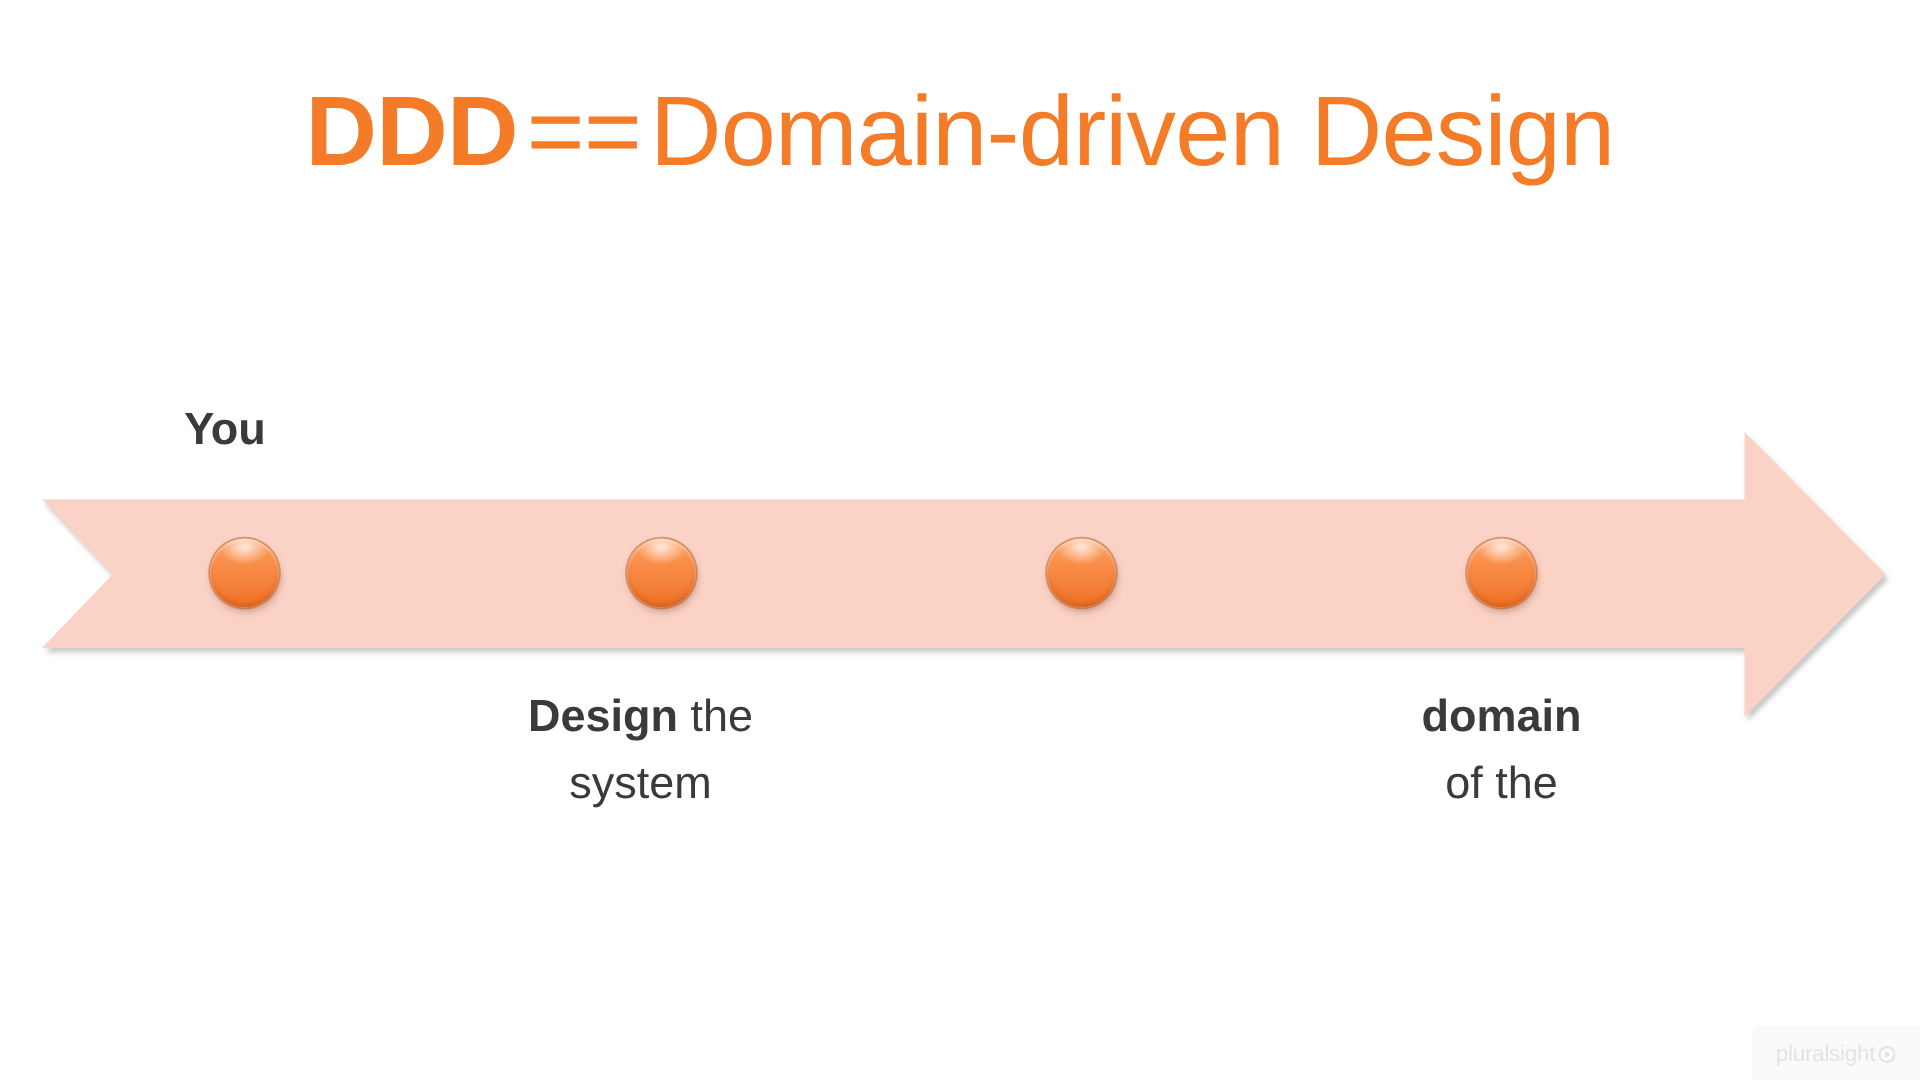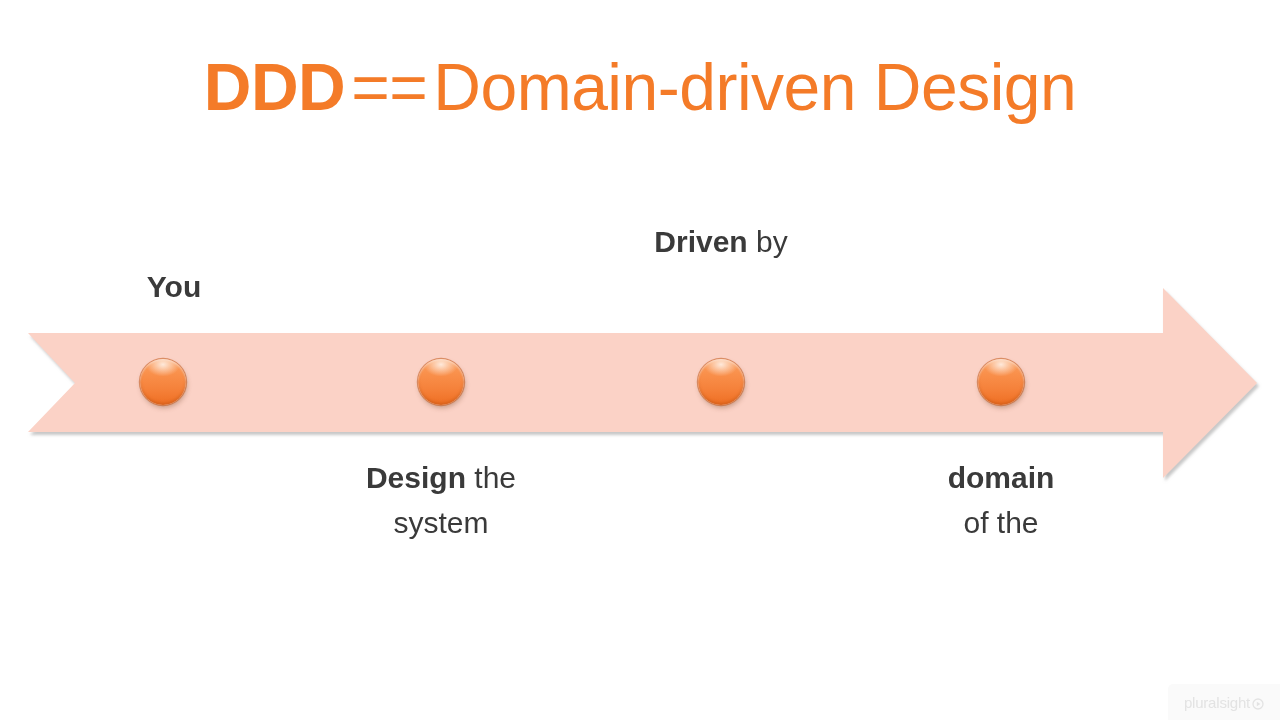--- a/index.html
+++ b/index.html
@@ -93,27 +93,27 @@
     color: #3a3a3a;
     font-size: 30px;
     line-height: 45px;
     text-align: center;
     white-space: nowrap;
   }
   .label b { font-weight: bold; }
   .label .reg { font-weight: normal; }
 
   #label-you {
-    left: 74px;
+    left: 50px;
     top: 264px;
     width: 200px;
     font-weight: bold;
   }
   #label-design {
-    left: 330px;
+    left: 316px;
     top: 455px;
     width: 222px;
     text-align: center;
   }
   #label-driven {
     left: 610px;
     top: 219px;
     width: 222px;
   }
   #label-knowledge {
@@ -177,21 +177,20 @@
   <div class="label" id="label-you">
     <div><b>You</b></div>
   </div>
 
   <div class="label" id="label-design">
     <div><b>Design</b><span class="reg"> the</span></div>
     <div><span class="reg">system</span></div>
   </div>
 
   <div class="label" id="label-driven">
-    <div><b>Driven</b><span class="reg"> by</span></div>
   </div>
 
   <div class="label" id="label-knowledge">
     <div><b>domain</b></div>
     <div><span class="reg">of the</span></div>
   </div>
 
   <div id="watermark">
     <span id="watermark-text">pluralsight</span>
     <span id="watermark-icon">

